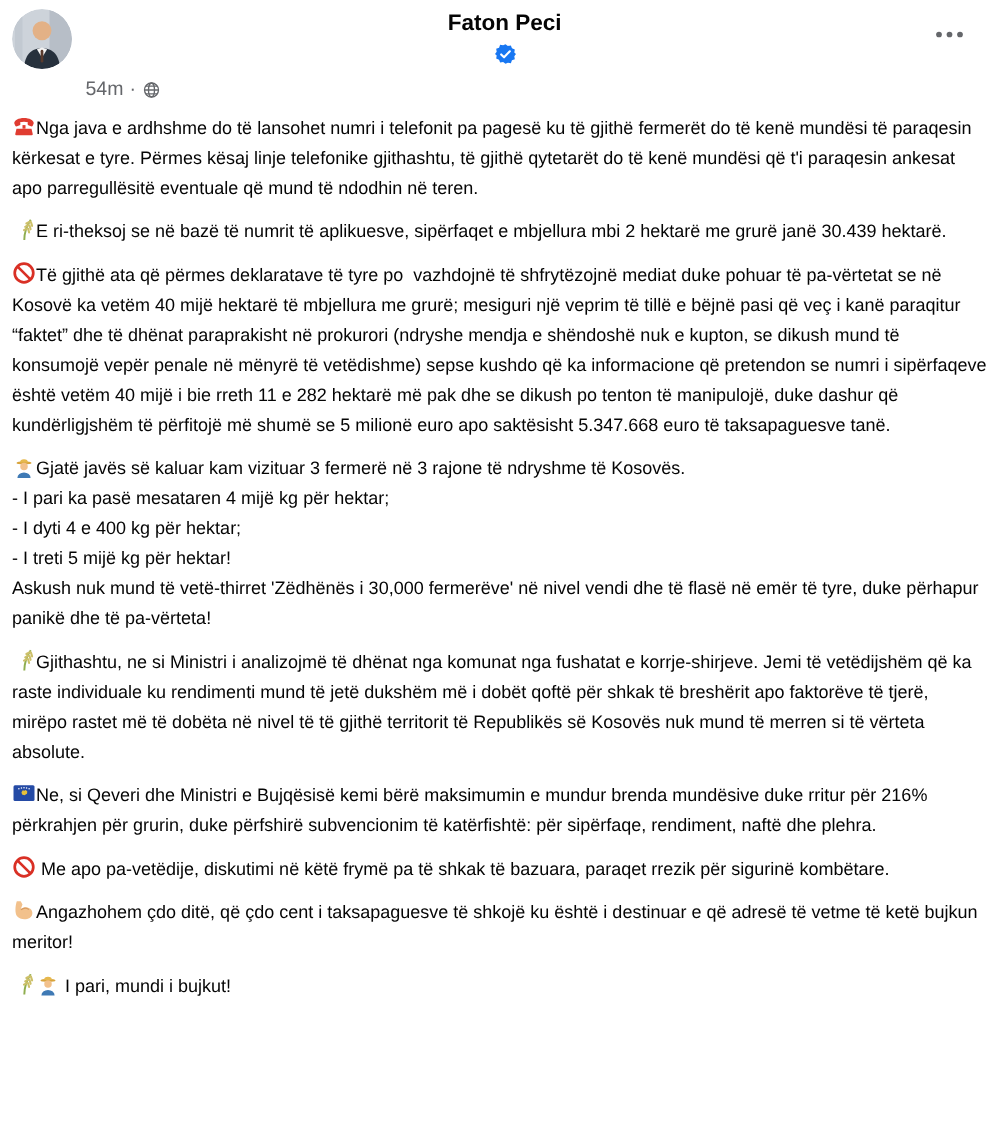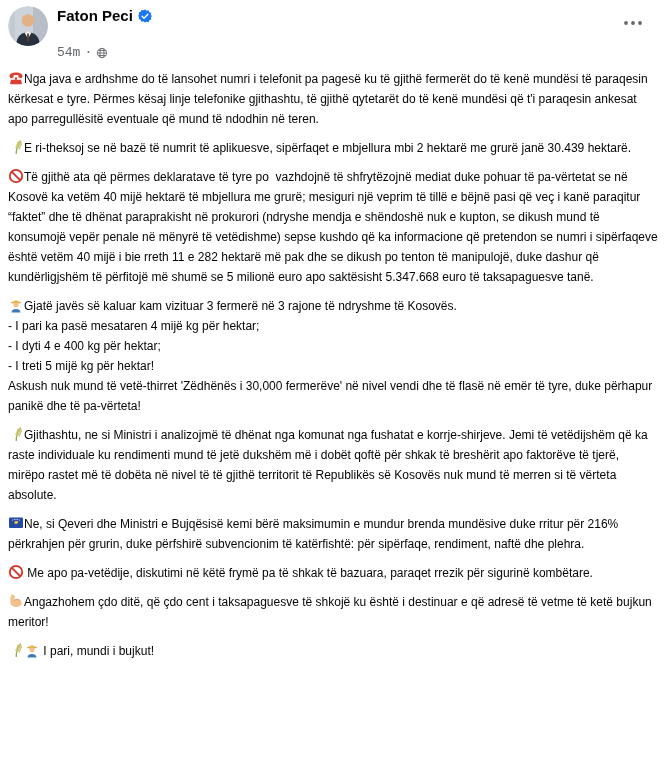--- a/index.html
+++ b/index.html
@@ -4,25 +4,25 @@
 <style>
   html,body { margin:0; padding:0; background:#ffffff; }
   body { font-family:"Liberation Sans", sans-serif; color:#050505; }
   .post { width:667px; box-sizing:border-box; padding:6px 9px 4px 8px; background:#fff; }
 
   
   .header { display:flex; align-items:flex-start; margin-bottom:9px; }
   .avatar { width:40px; height:40px; border-radius:50%; overflow:hidden; flex:0 0 40px; margin-right:9px; display:block; cursor:pointer; }
   .avatar svg { display:block; }
   .hmeta { flex:1 1 auto; padding-top:1px; }
-  .name-row { display:flex; align-items:center; gap:5px; }
+  .name-row { display:flex; align-items:center; gap:5px;flex-direction:column; }
   .author { font-weight:bold; font-size:15px; color:#050505; cursor:pointer; }
   .badge { width:14px; height:14px; display:inline-block; }
   .badge svg { display:block; }
-  .sub-row { display:flex; align-items:center; gap:4px; font-size:13px; color:#65676b; margin-top:21px;font-family:Liberation Mono, monospace; }
+  .sub-row { display:flex; align-items:flex-end; gap:4px; font-size:13px; color:#65676b; margin-top:8px; }
   .timestamp { cursor:pointer; }
   .globe { width:12px; height:12px; display:inline-block; }
   .globe svg { display:block; }
   .menu-btn { background:none; border:none; padding:4px 6px; margin:6px 8px 0 0; cursor:pointer; border-radius:4px; align-self:flex-start; }
 
   
   .para { font-size:12px; line-height:20px; margin:0 0 9px 0; color:#050505; }
   .para:last-child { margin-bottom:0; }
   .ptext { white-space:pre-wrap; }
   .ic { display:inline-block; width:16px; height:16px; vertical-align:-3px; }

